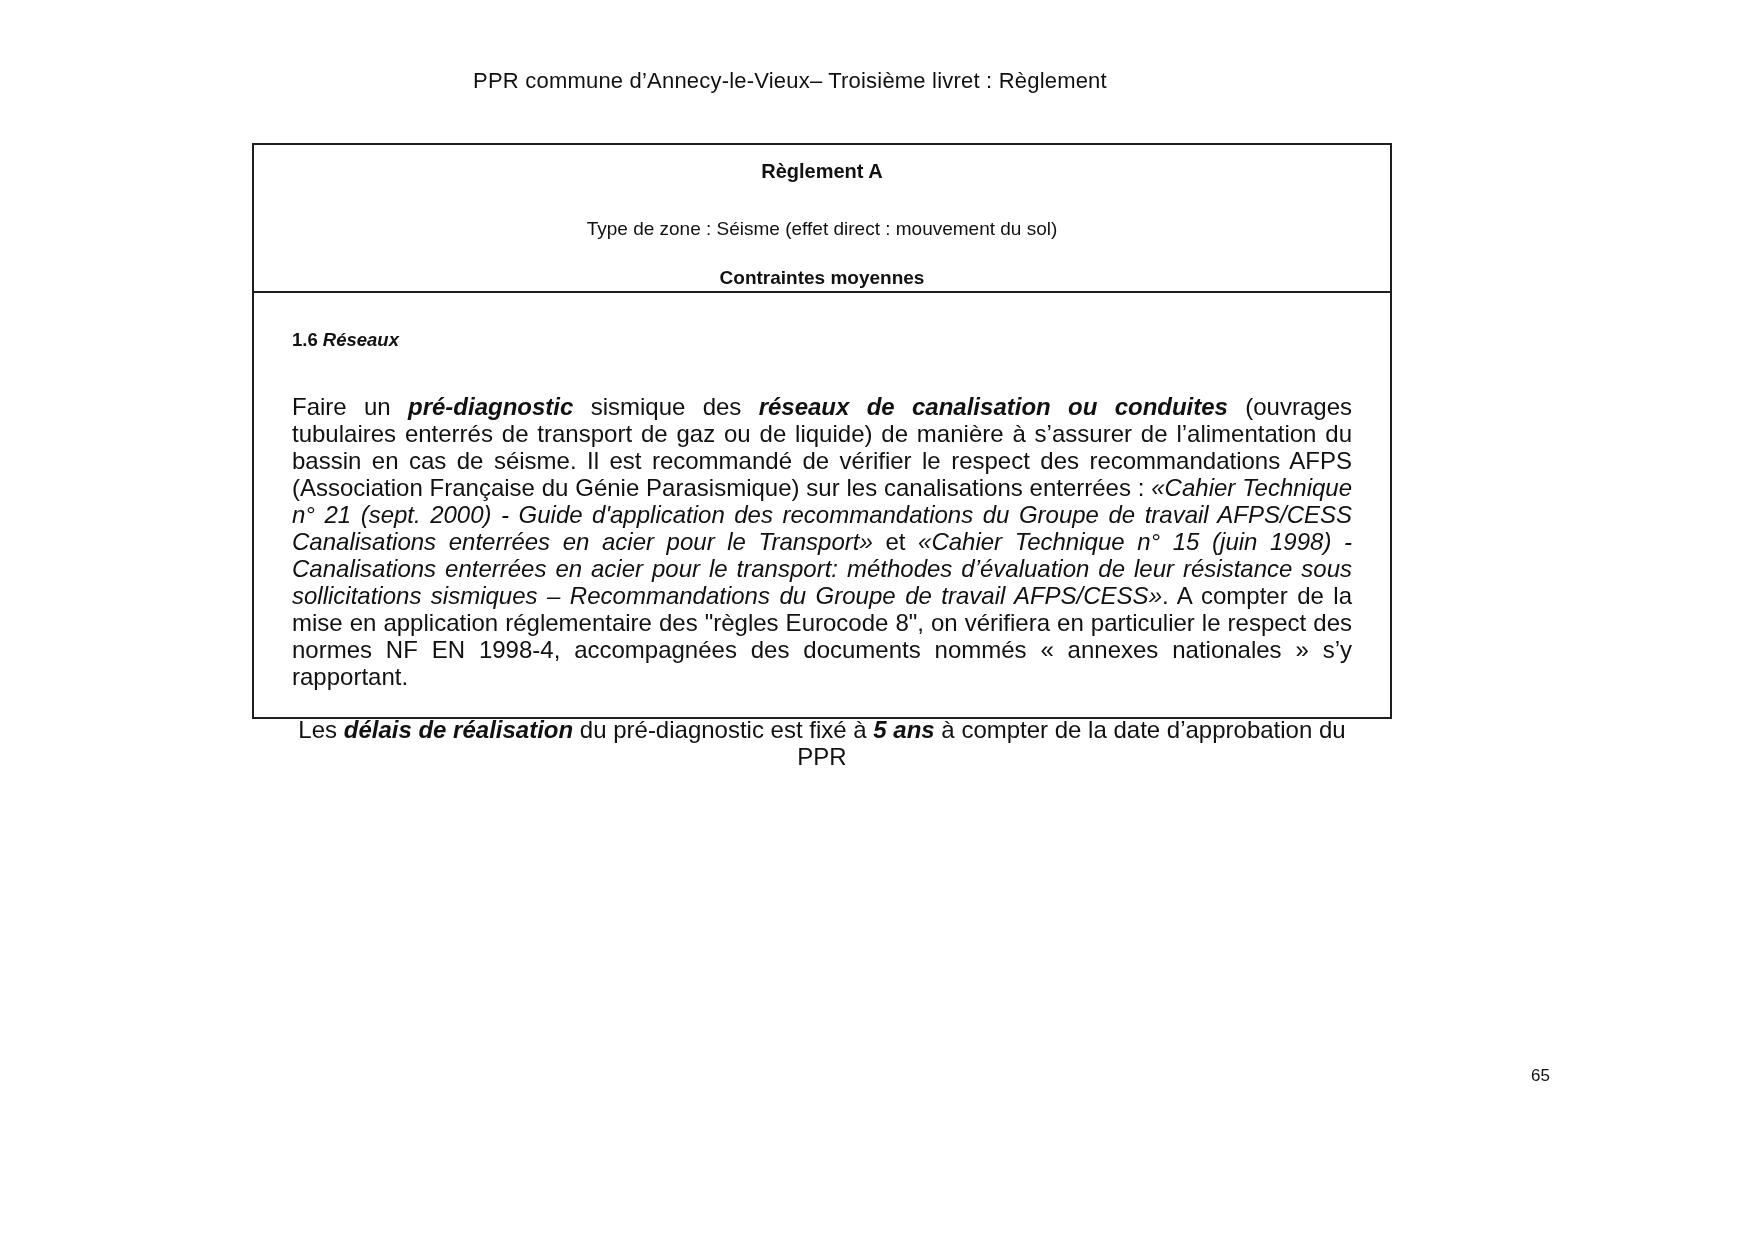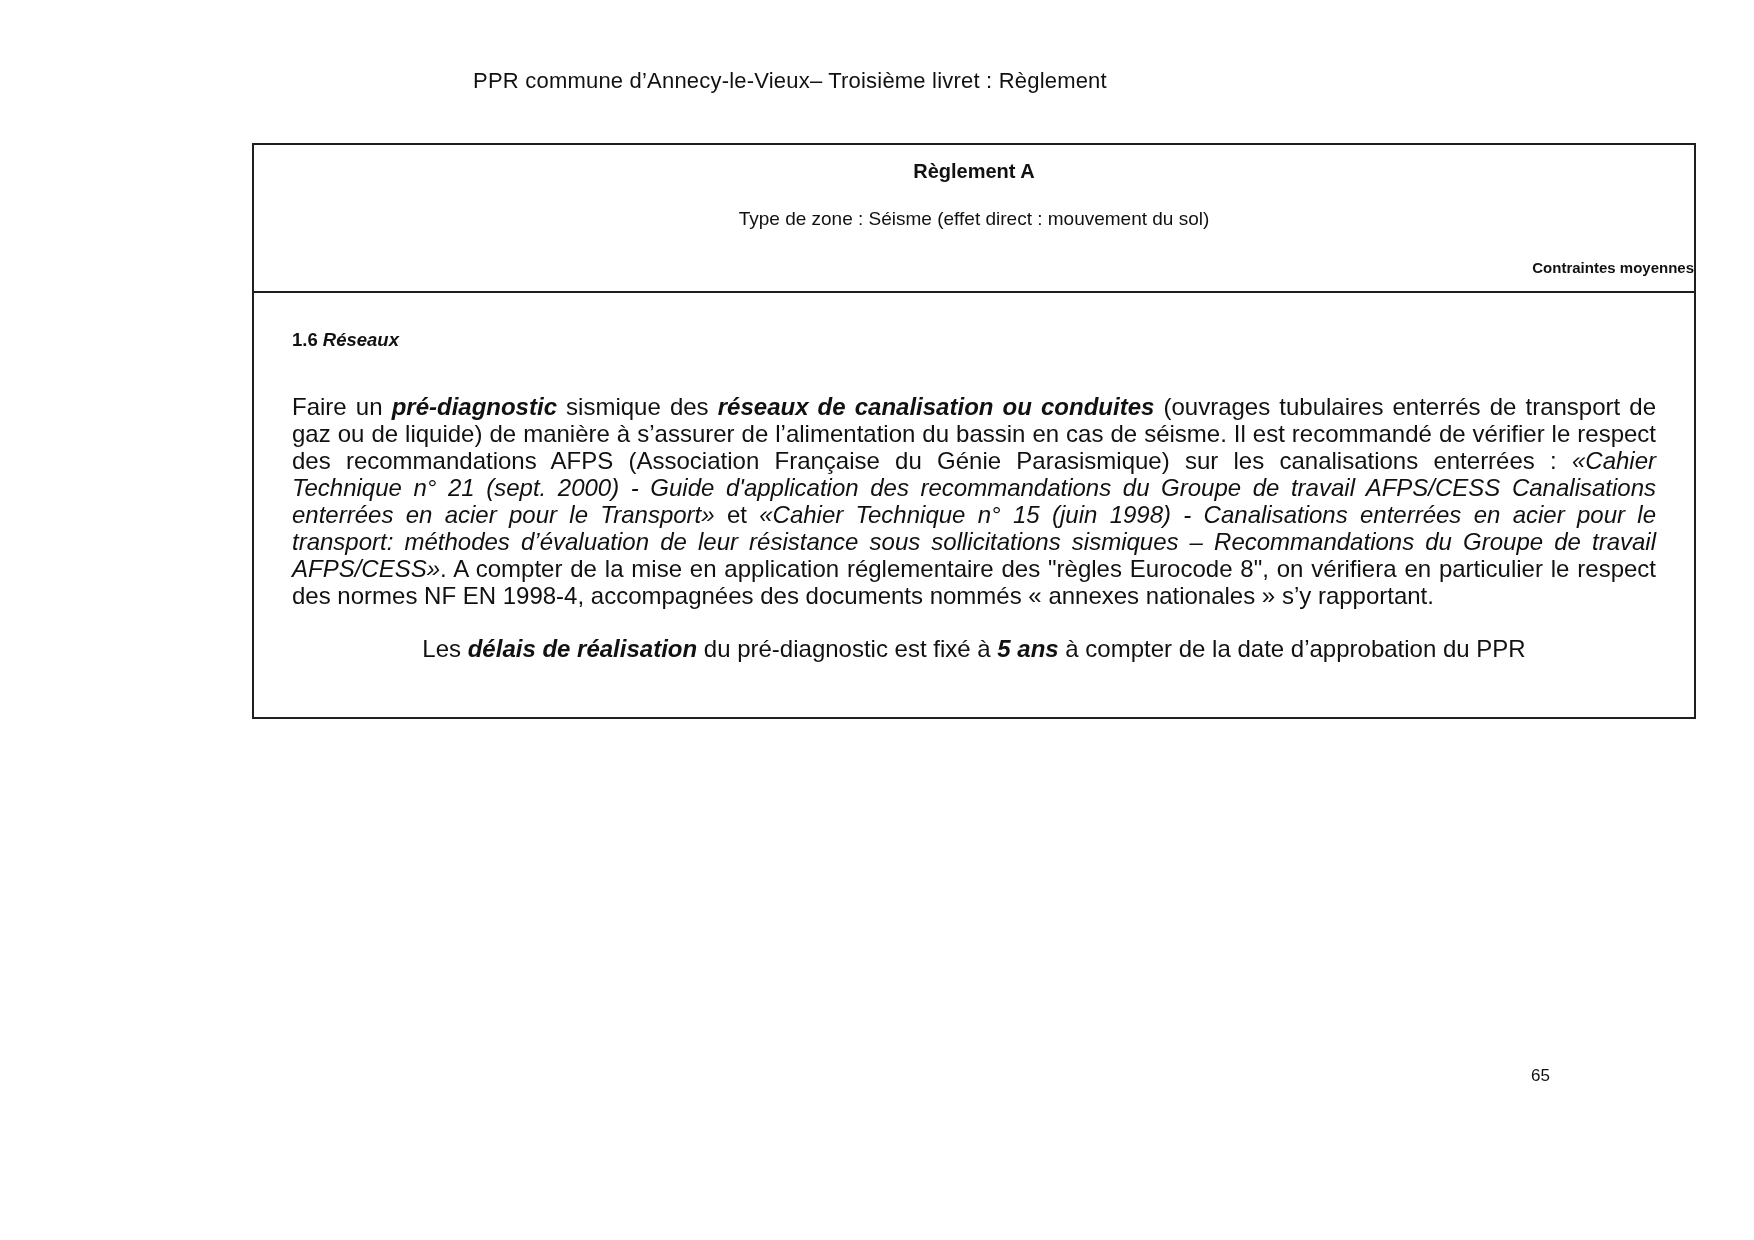--- a/index.html
+++ b/index.html
@@ -21,48 +21,47 @@
     left: 0;
     width: 1580px;
     text-align: center;
     font-size: 22px;
     letter-spacing: 0.2px;
   }
   .regulation-box {
     position: absolute;
     top: 143px;
     left: 252px;
-    width: 1444px;
+    width: 1140px;
     border: 2px solid #1f1f1f;
     box-sizing: border-box;
     background: #ffffff;
   }
   .box-titleblock {
     height: 148px;
     box-sizing: border-box;
     border-bottom: 2px solid #1f1f1f;
     text-align: center;
     padding-top: 12px;
   }
   .box-title {
     font-size: 20px;
     font-weight: bold;
     line-height: 28px;
   }
   .box-zone {
     font-size: 19px;
     line-height: 28px;
-    margin-top: 20px;
+    margin-top: 30px;
   }
   .box-constraint {
-    font-size: 15px;
+    font-size: 19px;
     font-weight: bold;
     line-height: 28px;
     margin-top: 21px;
-    text-align: right;
   }
   .box-body {
     height: 424px;
     box-sizing: border-box;
     padding: 22px 38px 8px 38px;
   }
   .section-heading {
     font-size: 18.5px;
     font-weight: bold;
     margin-top: 14px;

